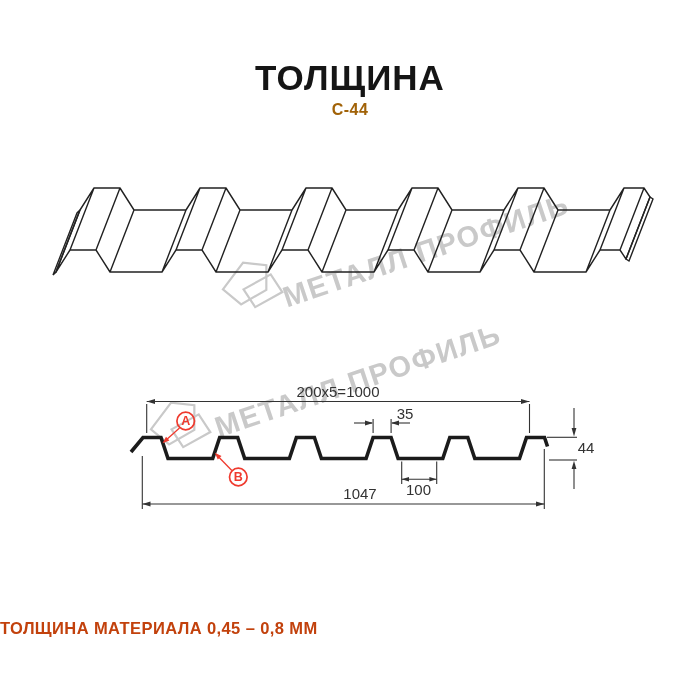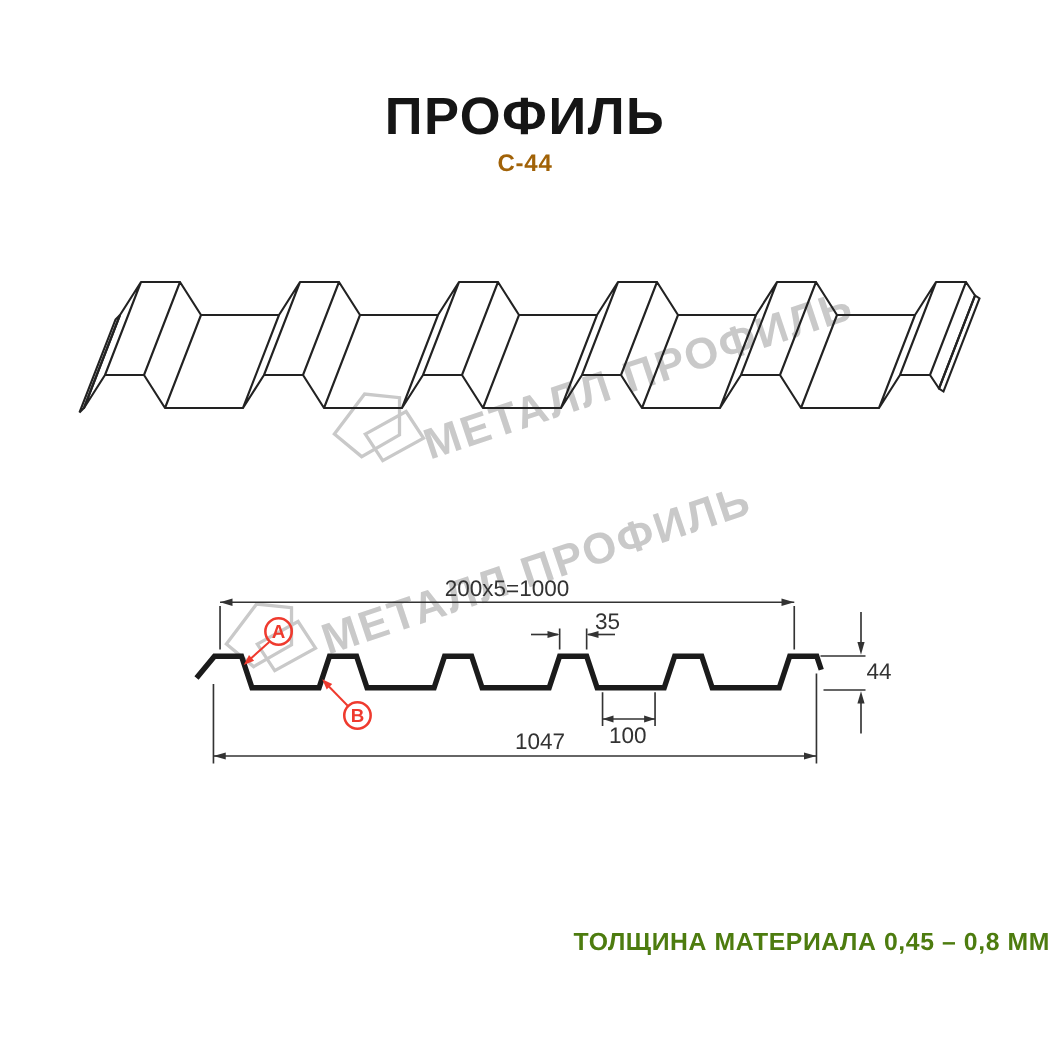--- a/index.html
+++ b/index.html
@@ -1,36 +1,36 @@
 <!DOCTYPE html>
 <html><head>
 <meta charset="utf-8">
 <style>
   html,body{margin:0;padding:0;background:#fff;}
   .page{position:relative;width:700px;height:700px;background:#ffffff;overflow:hidden;
         font-family:"Liberation Sans", sans-serif;}
   .hdr{position:absolute;left:0;width:700px;text-align:center;z-index:3;}
   .title{top:58px;font-size:35px;font-weight:800;letter-spacing:1px;color:#151515;}
   .subtitle{top:101px;font-size:16px;font-weight:700;color:#a16207;letter-spacing:.5px;}
-  .caption{position:absolute;left:0;top:619px;width:700px;text-align:right;z-index:3;
-           font-size:16.5px;font-weight:600;letter-spacing:.4px;color:#4d7c0f;}
+  .caption{position:absolute;left:0;top:619px;width:700px;text-align:left;z-index:3;
+           font-size:16.5px;font-weight:600;letter-spacing:.4px;color:#c2410c;}
   .wm{position:absolute;z-index:1;color:#c9c9c9;font-weight:700;font-size:29px;
       letter-spacing:1.5px;white-space:nowrap;transform:rotate(-18.5deg);
       transform-origin:left center;}
   .wm-logo{position:absolute;z-index:1;transform:rotate(-14deg);}
   svg.main{position:absolute;left:0;top:0;z-index:2;}
   text.dim{font-family:"Liberation Sans",sans-serif;font-size:15px;fill:#333;}
   text.redlbl{font-family:"Liberation Sans",sans-serif;font-size:12.5px;font-weight:600;}
 </style>
 </head>
 <body>
 
 <div class="page">
 
-  <div class="hdr title">ПРОФИЛЬ</div>
+  <div class="hdr title">ТОЛЩИНА</div>
   <div class="hdr subtitle">C-44</div>
 
   <svg class="wm-logo" style="left:220px;top:258px;" width="66" height="56" viewBox="0 0 66 56">
     <polygon points="3,24 29,3 51,11 45,35 17,43" fill="none" stroke="#c9c9c9" stroke-width="2.2"></polygon>
     <polygon points="23,29 53,21 60,41 30,49" fill="none" stroke="#c9c9c9" stroke-width="2.2"></polygon>
   </svg>
   <div class="wm" style="left:284px;top:282px;">МЕТАЛЛ ПРОФИЛЬ</div>
 
   <svg class="wm-logo" style="left:148px;top:398px;" width="66" height="56" viewBox="0 0 66 56">
     <polygon points="3,24 29,3 51,11 45,35 17,43" fill="none" stroke="#c9c9c9" stroke-width="2.2"></polygon>

